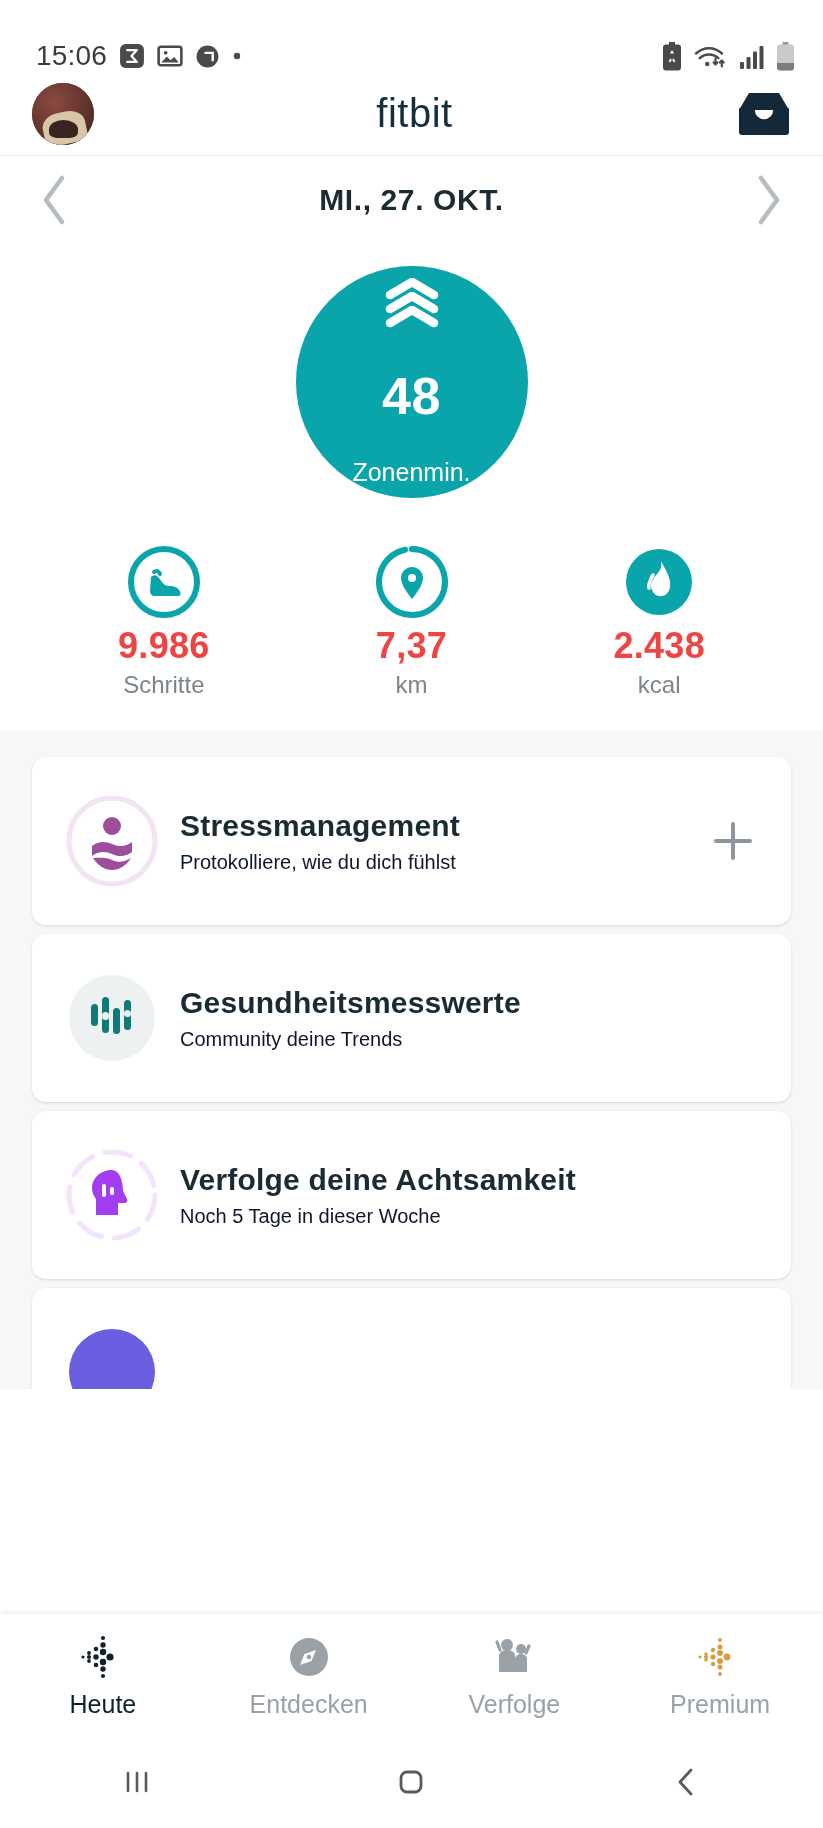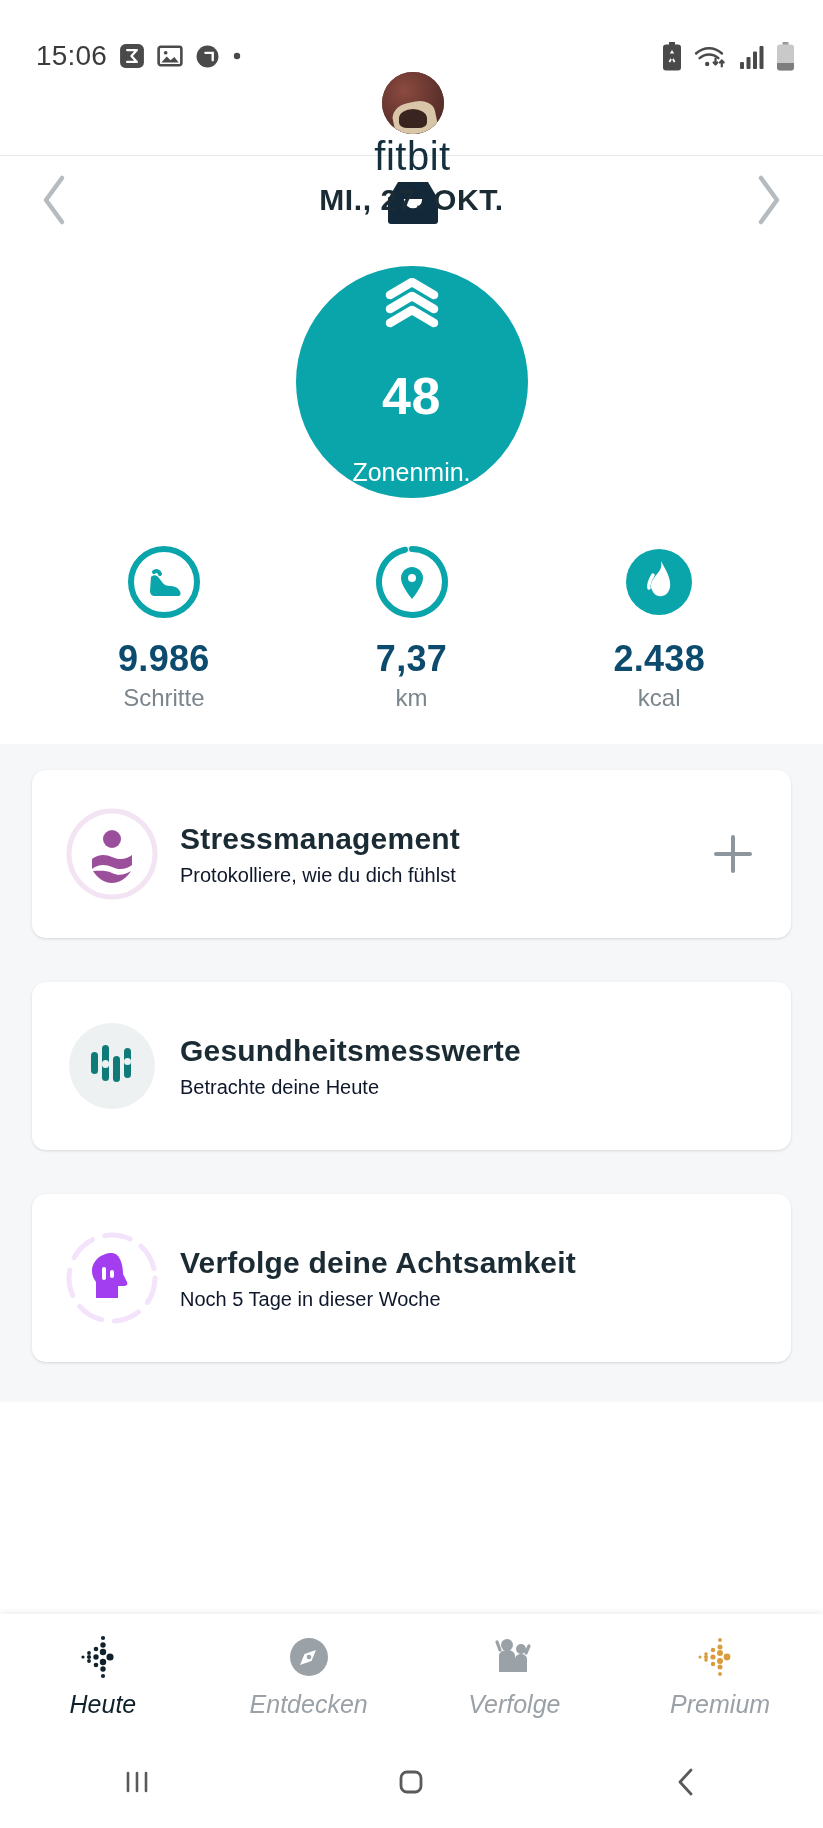--- a/index.html
+++ b/index.html
@@ -31,21 +31,20 @@
 
   
   .appbar {
     height:84px;
     display:flex;
     align-items:center;
     justify-content:space-between;
     padding:0 30px 0 32px;
     border-bottom:1px solid #e6e8ea;
     background:#ffffff;
-    flex-direction:column;
   }
   .avatar {
     width:62px; height:62px;
     border-radius:50%;
     overflow:hidden;
     background:#6b3a34;
     position:relative;
     flex:0 0 auto;
   }
   .avatar .a1 { position:absolute; inset:0; background:radial-gradient(circle at 36% 30%, #8c4a40 0%, #5e322c 60%, #43211d 100%); }
@@ -108,41 +107,41 @@
   
   .stats {
     display:flex;
     padding:42px 40px 0;
   }
   .stat { flex:1; display:flex; flex-direction:column; align-items:center; }
   .stat-ico { height:84px; display:flex; align-items:center; justify-content:center; }
   .stat-val {
     font-size:36px;
     font-weight:700;
-    color:#0c4a6e;
-    margin-top:14px;
+    color:#ef4444;
+    margin-top:1px;
     letter-spacing:0.3px;
   }
   .stat-lbl {
     font-size:24px;
     color:#7b858c;
     margin-top:4px;
     text-align:right;
   }
 
   
   .cardwrap {
     margin-top:32px;
     background:#f6f7f8;
     padding:26px 0 0;
     height:658px;
     overflow:hidden;
   }
   .card {
-    margin:0 32px 44px;
+    margin:0 32px 9px;
     background:#ffffff;
     border-radius:14px;
     box-shadow:0 1px 3px rgba(0,0,0,0.13);
     height:168px;
     display:flex;
     align-items:center;
     padding:0 30px 0 26px;
   }
   .card-ico {
     width:108px; height:108px;
@@ -181,21 +180,21 @@
   }
   .tab {
     flex:1;
     display:flex;
     flex-direction:column;
     align-items:center;
     justify-content:center;
     gap:8px;
   }
   .tab-ico { height:50px; display:flex; align-items:center; justify-content:center; }
-  .tab-lbl { font-size:25px; color:#9aa1a7;font-style:italic; }
+  .tab-lbl { font-size:25px; color:#9aa1a7; }
   .tab.active .tab-lbl { color:#10212b; font-weight:400; }
 
   
   .sysnav {
     position:absolute;
     left:0; right:0; bottom:0;
     height:92px;
     background:#ffffff;
     display:flex;
     align-items:center;
@@ -361,21 +360,21 @@
         <rect x="31" y="38" width="7" height="22" rx="3.5" fill="#0f7a78"></rect>
         <rect x="42" y="31" width="7" height="36" rx="3.5" fill="#0f7a78"></rect>
         <rect x="53" y="42" width="7" height="26" rx="3.5" fill="#0f7a78"></rect>
         <rect x="64" y="34" width="7" height="30" rx="3.5" fill="#0f7a78"></rect>
         <rect x="42" y="46" width="7" height="8" rx="3.5" fill="#eef1f2"></rect>
         <rect x="64" y="44" width="7" height="7" rx="3.5" fill="#eef1f2"></rect>
       </svg>
     </div>
     <div class="card-txt">
       <div class="card-title">Gesundheitsmesswerte</div>
-      <div class="card-sub">Betrachte deine Heute</div>
+      <div class="card-sub">Community deine Trends</div>
     </div>
   </div>
 
   <div class="card">
     <div class="card-ico">
       <svg width="104" height="104" viewBox="0 0 104 104">
         <circle cx="52" cy="52" r="43" fill="none" stroke="#f3e3fb" stroke-width="5" stroke-dasharray="26 13" stroke-linecap="round"></circle>
         <path d="M52 27c-11 0-20 8-20 18 0 5 2 8 4 11v16h22V60h6c3 0 4-2 3-4l-4-8c0-11-4-21-11-21z" fill="#a23df0"></path>
         <rect x="42" y="41" width="4" height="13" rx="2" fill="#ffffff"></rect>
         <rect x="50" y="44" width="4" height="8" rx="2" fill="#ffffff"></rect>

